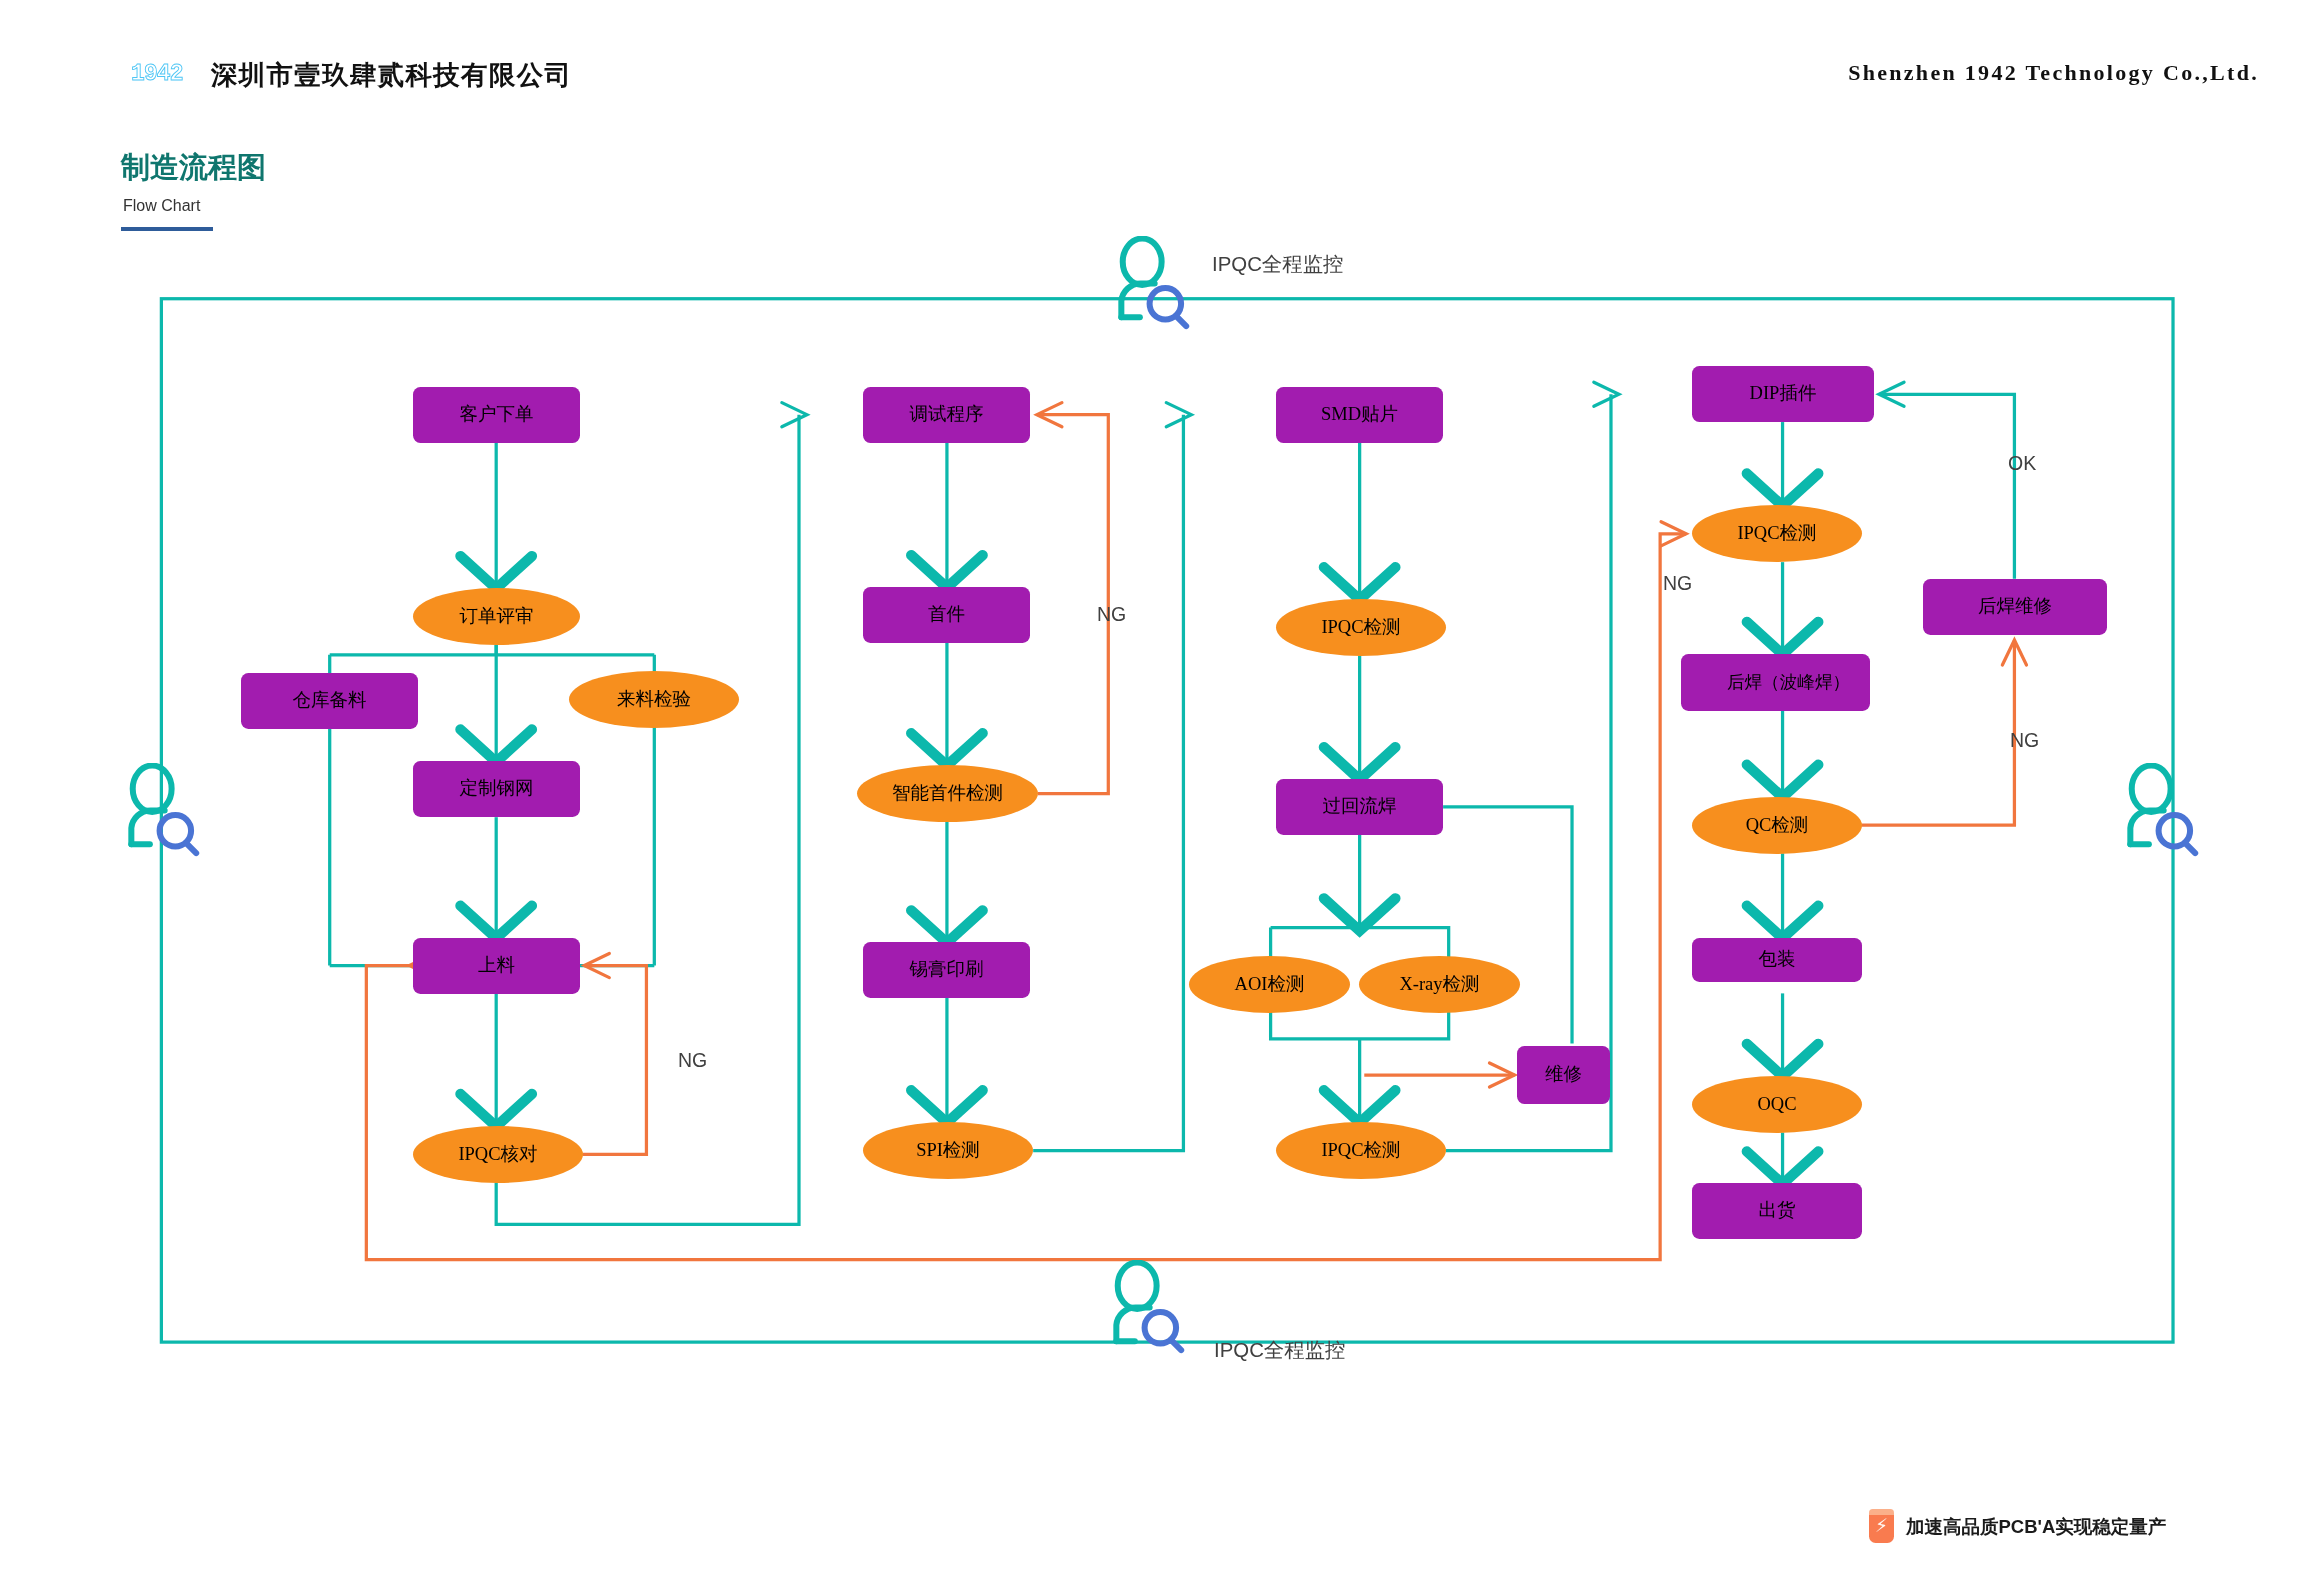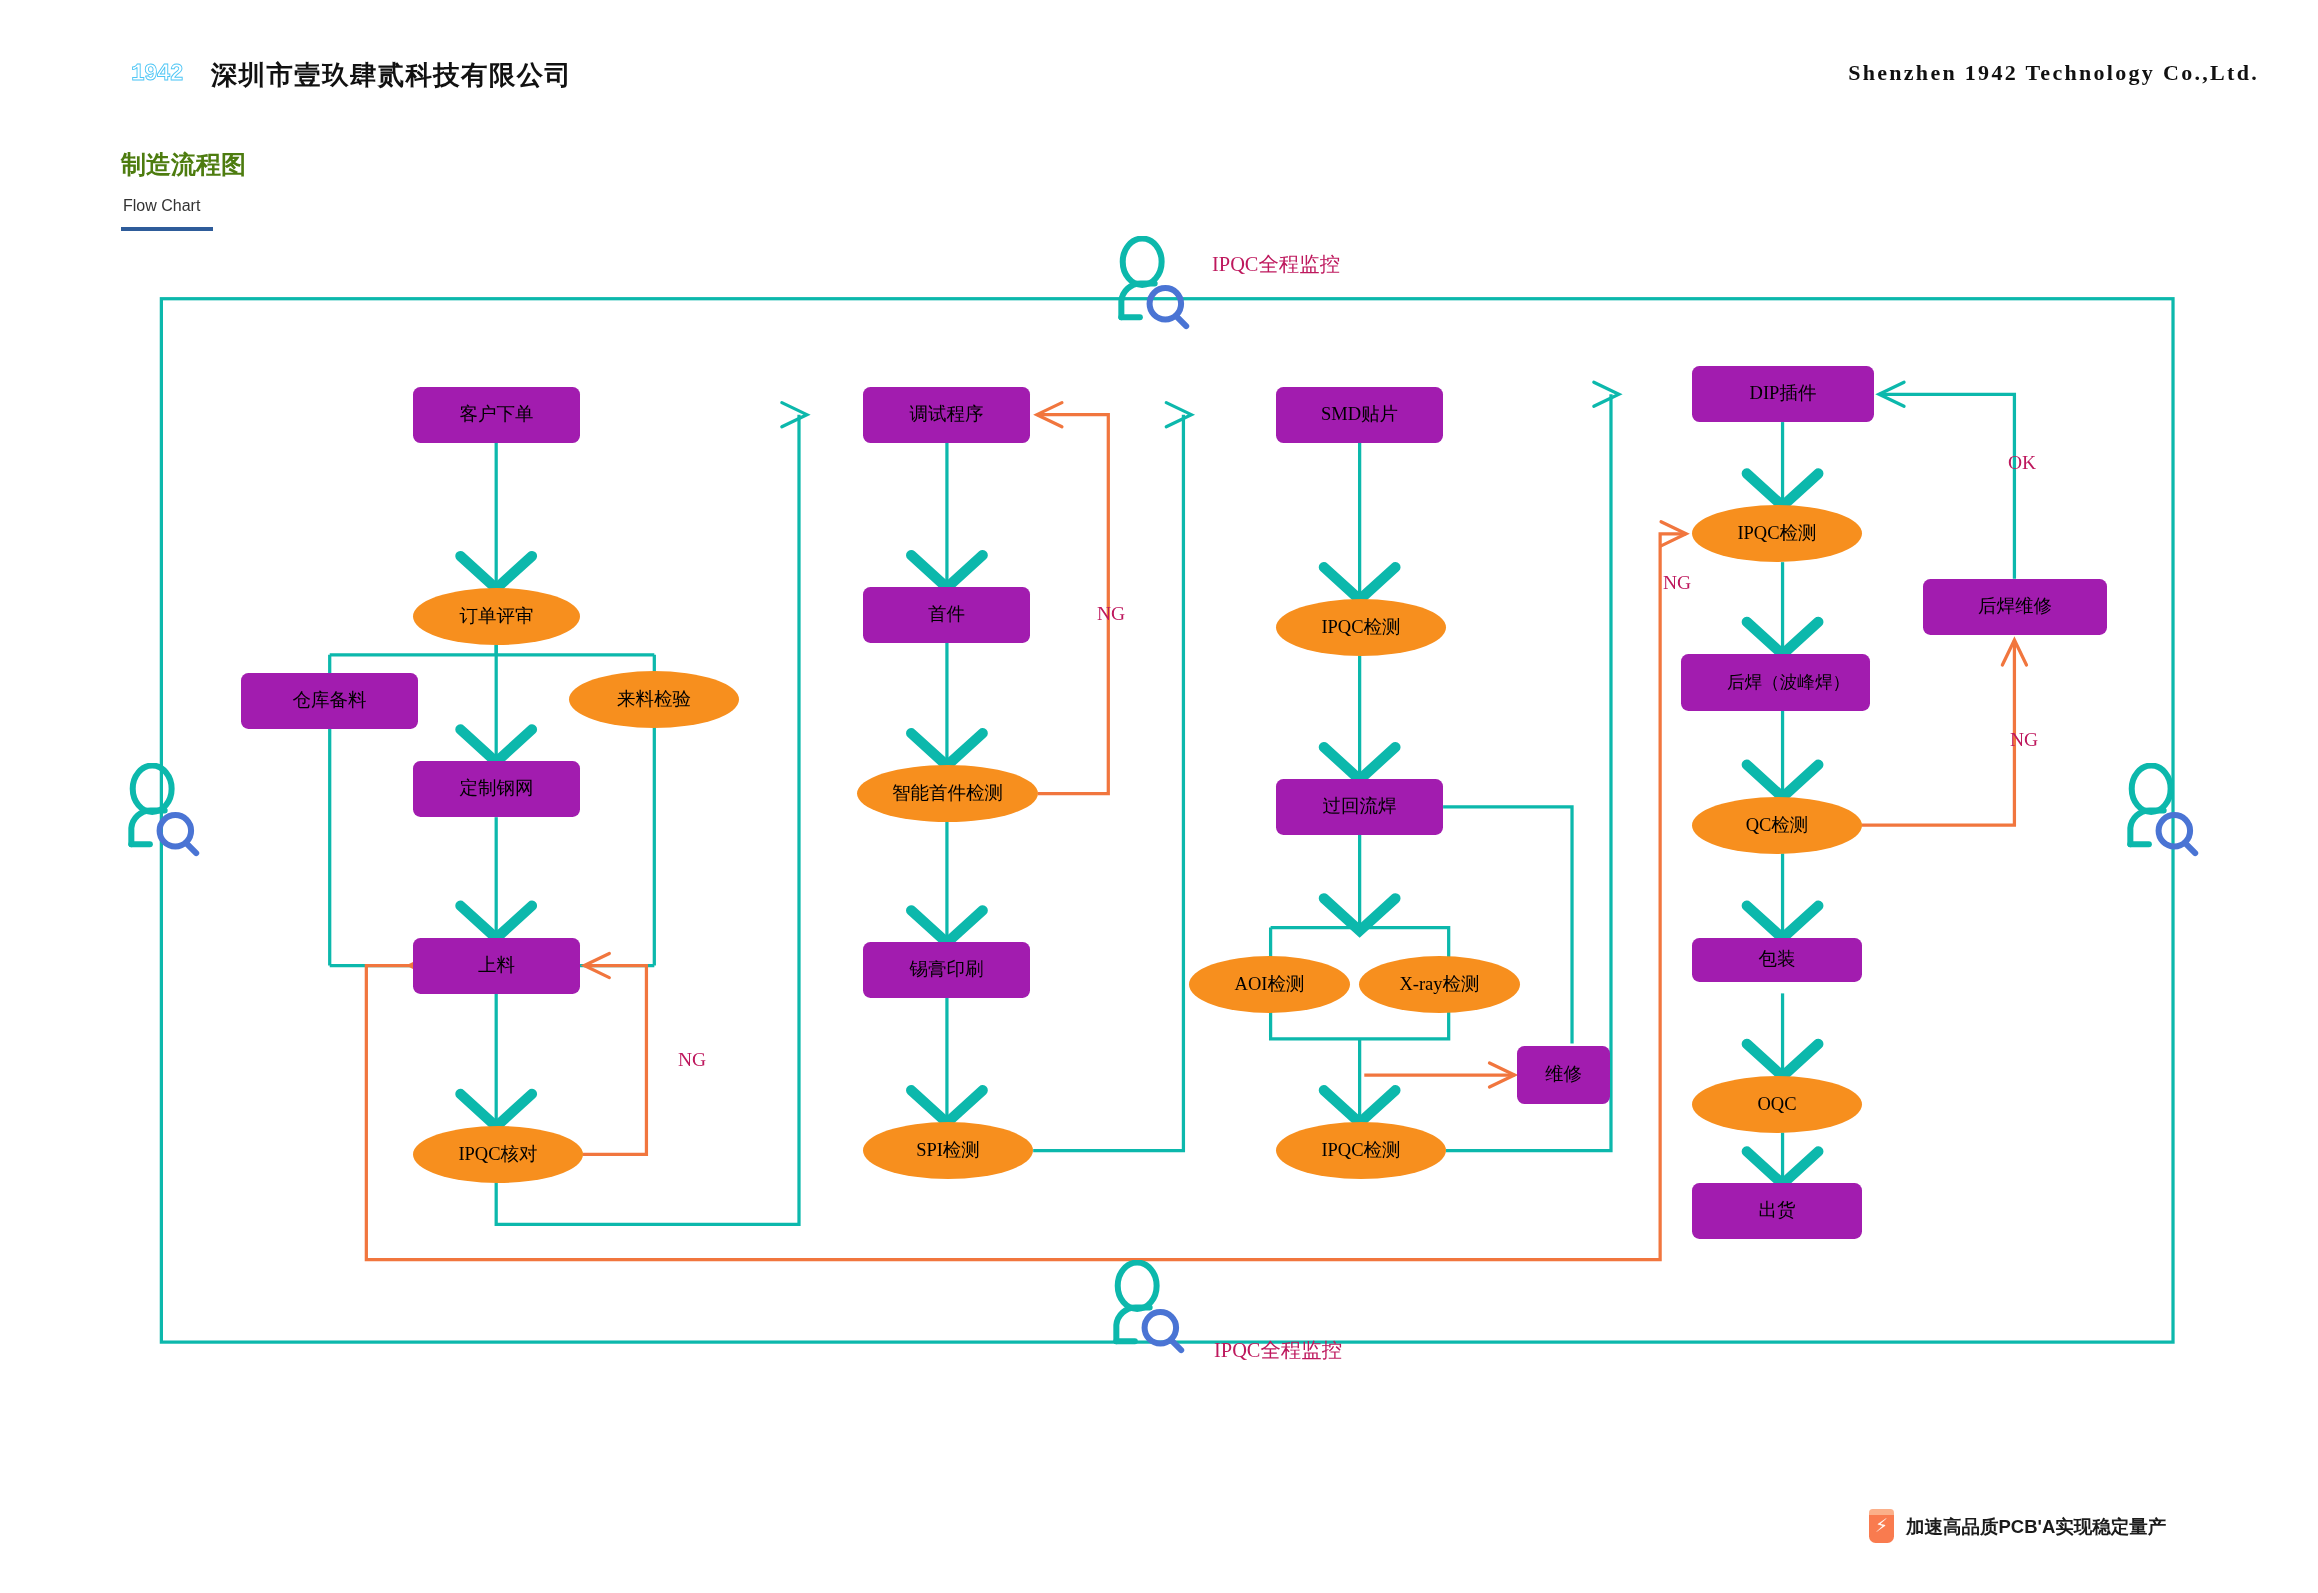--- a/index.html
+++ b/index.html
@@ -11,36 +11,36 @@
   #logo-mark{position:absolute;left:131px;top:60px;width:56px;height:29px;
              color:#4ec6f5;font-family:"Liberation Mono","DejaVu Sans Mono",monospace;
              font-size:23px;font-weight:700;letter-spacing:-0.9px;line-height:29px;
              -webkit-text-stroke:0.9px #4ec6f5;color:transparent;}
   #company-cn{position:absolute;left:211px;top:58px;font-size:26.4px;font-weight:700;
               color:#111;letter-spacing:1.4px;white-space:nowrap;}
   #company-en{position:absolute;right:74px;top:60px;font-size:22px;font-weight:600;
               color:#111;letter-spacing:2.3px;white-space:nowrap;
               font-family:"Liberation Serif","DejaVu Serif",serif;}
 
-  #page-title{position:absolute;left:121px;top:148px;font-size:25px;font-weight:700;color:#4d7c0f;}
+  #page-title{position:absolute;left:121px;top:148px;font-size:29px;font-weight:700;color:#0f766e;}
   #page-subtitle{position:absolute;left:123px;top:197px;font-size:16px;color:#333;}
   #title-rule{position:absolute;left:121px;top:227px;width:92px;height:3.7px;background:#2e5c9a;}
 
   
   #canvas{position:absolute;left:0;top:0;width:2333px;height:1594px;pointer-events:none;}
 
   
   .node{position:absolute;display:flex;align-items:center;justify-content:center;
         text-align:center;color:#000;font-family:"Liberation Serif","DejaVu Serif",serif;
         font-size:18.5px;line-height:1.15;box-sizing:border-box;}
   .rect{background:#a21caf;border-radius:7.4px;}
   .ell{background:#f78f1e;border-radius:50%;}
 
   
-  .lbl{position:absolute;color:#be185d;font-family:Liberation Serif, serif;
+  .lbl{position:absolute;color:#404040;font-family:Liberation Sans, sans-serif;
        font-size:19.5px;white-space:nowrap;}
   .lbl-ipqc{font-size:20.4px;}
 
   
   .monitor{position:absolute;}
 
   
   #footer-badge{position:absolute;left:1869px;top:1509px;display:flex;align-items:center;}
   #footer-icon{width:25px;height:34px;background:linear-gradient(#fbb08a 0 6.5px,#f97b4f 6.5px 100%);
                border-radius:3.7px 3.7px 6.5px 6.5px;position:relative;margin-right:12px;}

